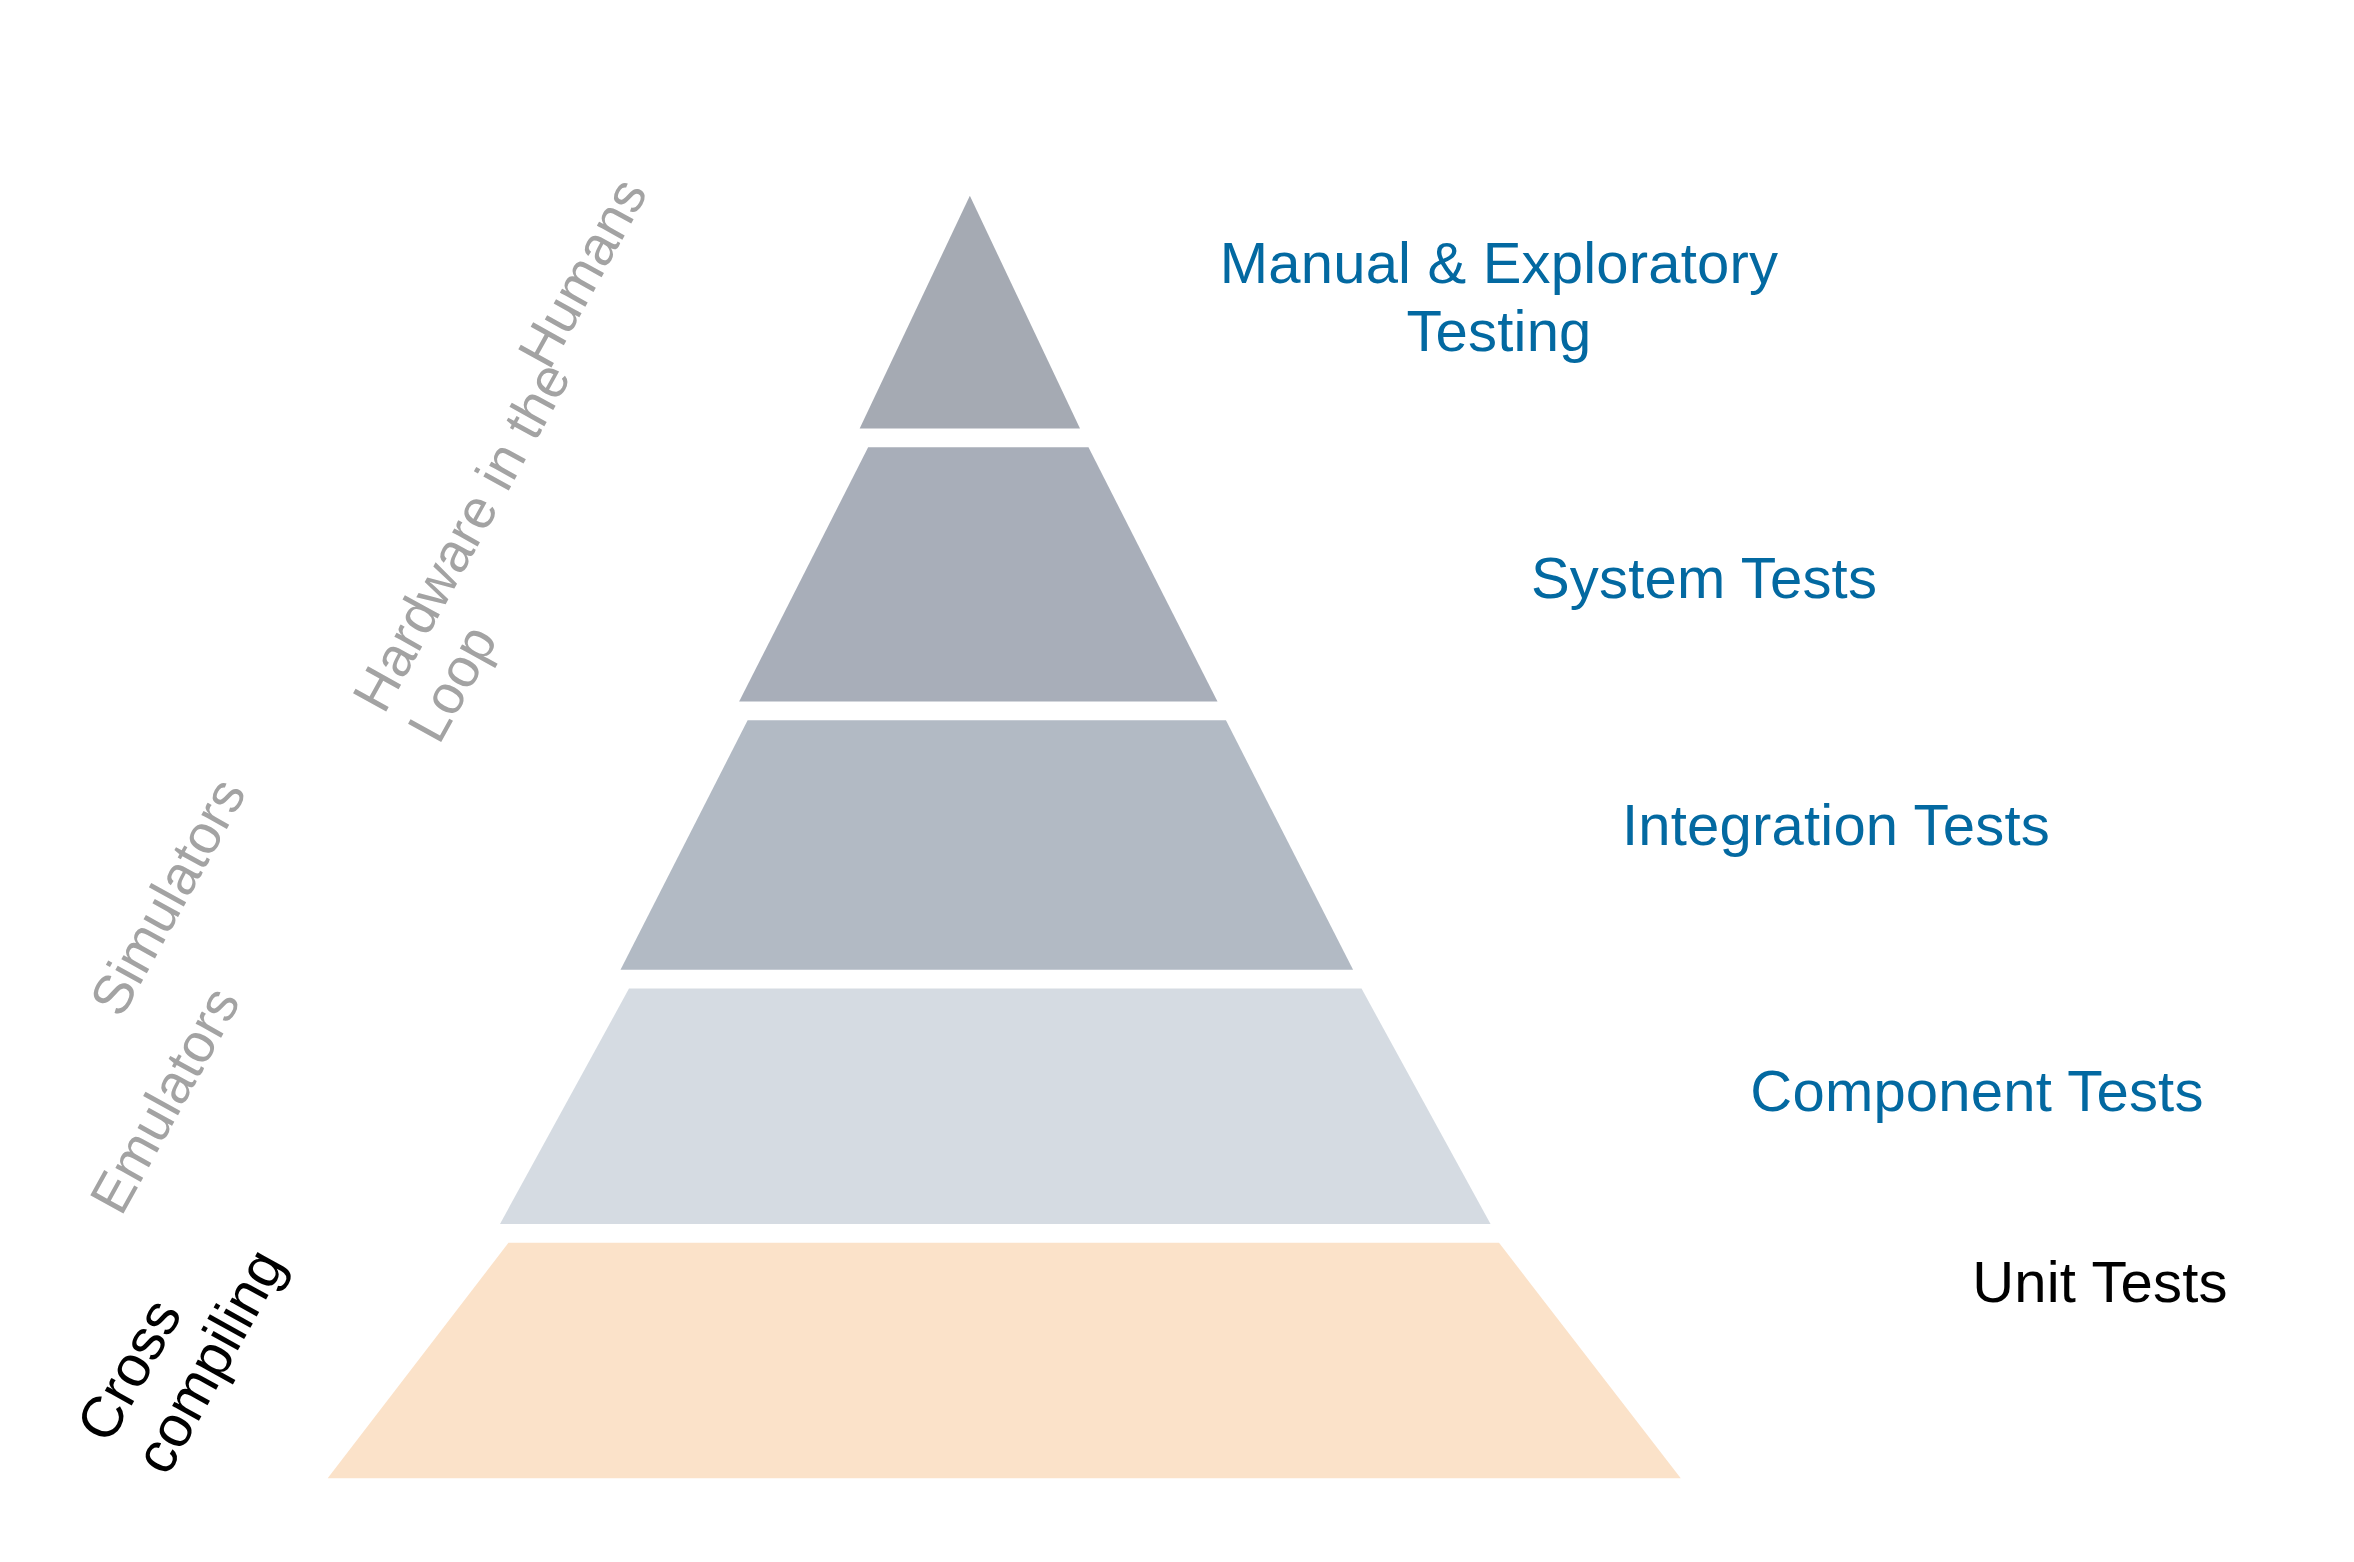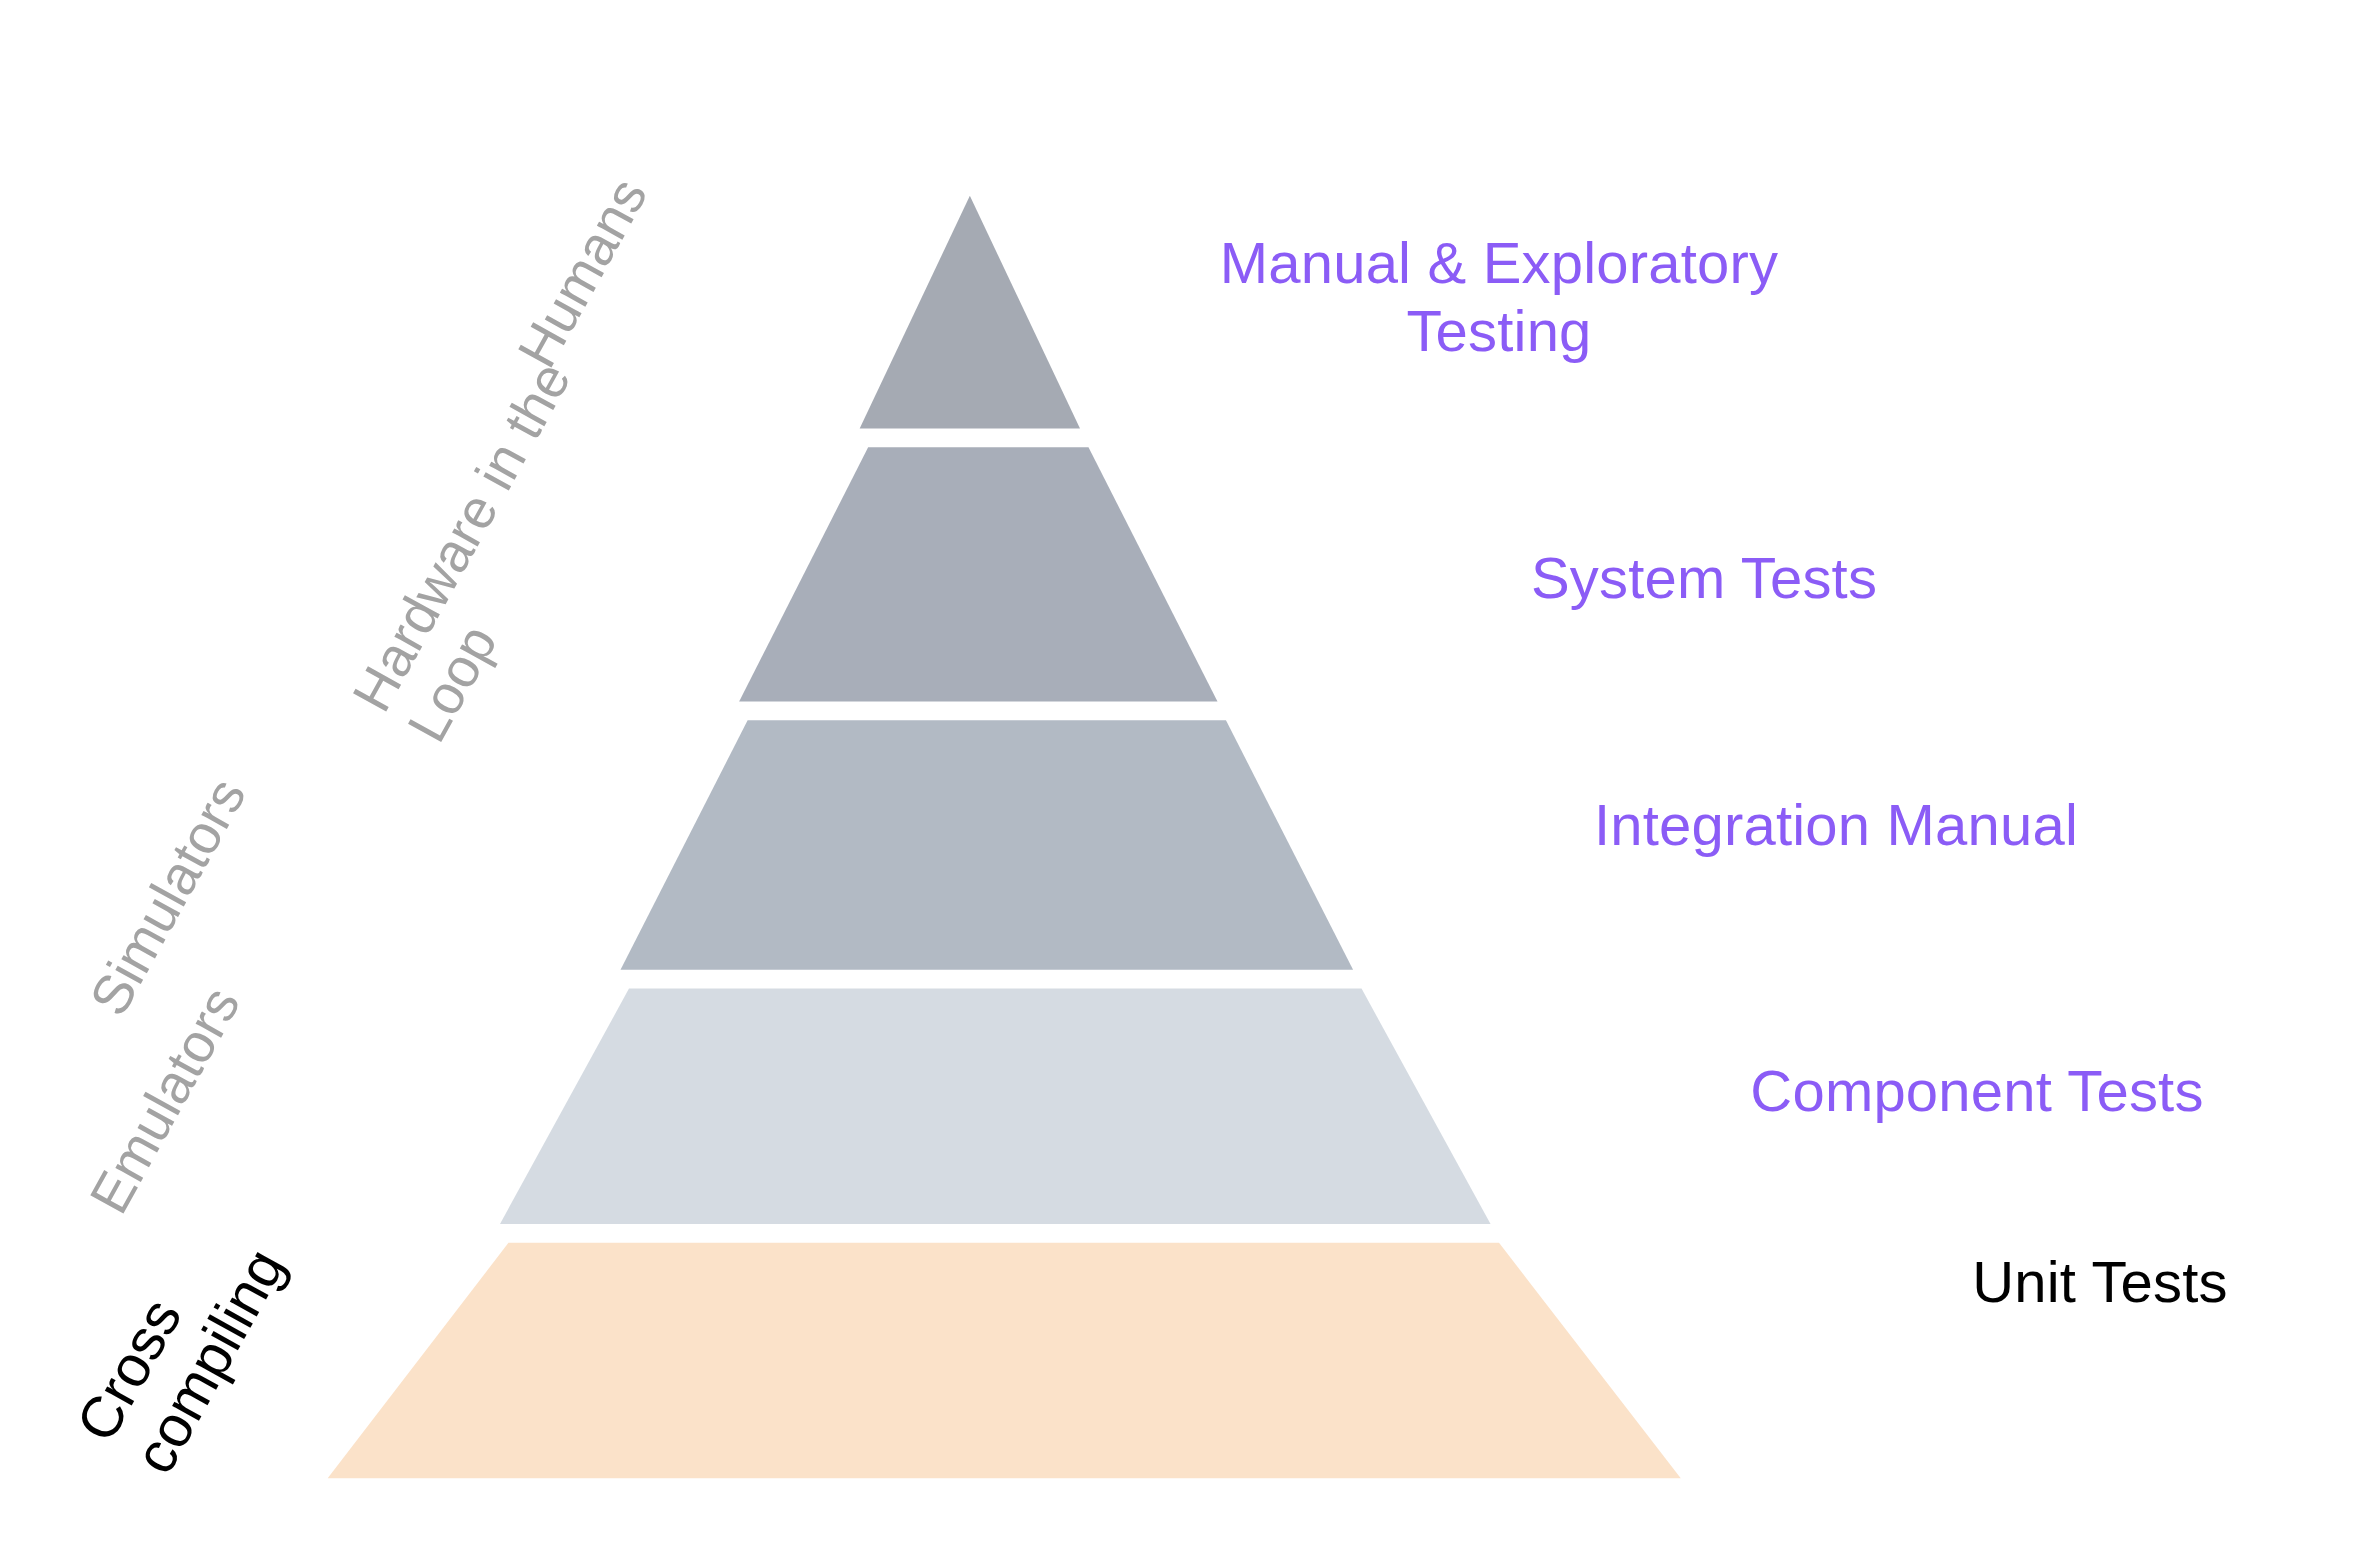--- a/index.html
+++ b/index.html
@@ -25,21 +25,21 @@
     left: 0;
     top: 0;
     width: 2354px;
     height: 1562px;
   }
 
   
   .right-label {
     position: absolute;
     text-align: center;
-    color: #8b5cf6;
+    color: #0369a1;
     font-size: 58px;
     line-height: 1.18;
     letter-spacing: 0.2px;
     white-space: pre-line;
     font-family: "Liberation Sans", sans-serif;
   }
   .right-label.emphasis {
     color: #000000;
   }
 
@@ -87,21 +87,21 @@
     <polygon points="668,1050 1446,1050 1583,1300 531,1300" fill="#d5dbe2"></polygon>
 
     <polygon points="540,1320 1592,1320 1785,1570 348,1570" fill="#fbe2c9"></polygon>
   </svg>
 
   <div class="right-label" id="label-manual">Manual &amp; Exploratory
 Testing</div>
 
   <div class="right-label" id="label-system">System Tests</div>
 
-  <div class="right-label" id="label-integration">Integration Manual</div>
+  <div class="right-label" id="label-integration">Integration Tests</div>
 
   <div class="right-label" id="label-component">Component Tests</div>
 
   <div class="right-label emphasis" id="label-unit">Unit Tests</div>
 
   <div class="left-label" id="label-humans">Humans</div>
 
   <div class="left-label" id="label-hil">Hardware in the
 Loop</div>
 

